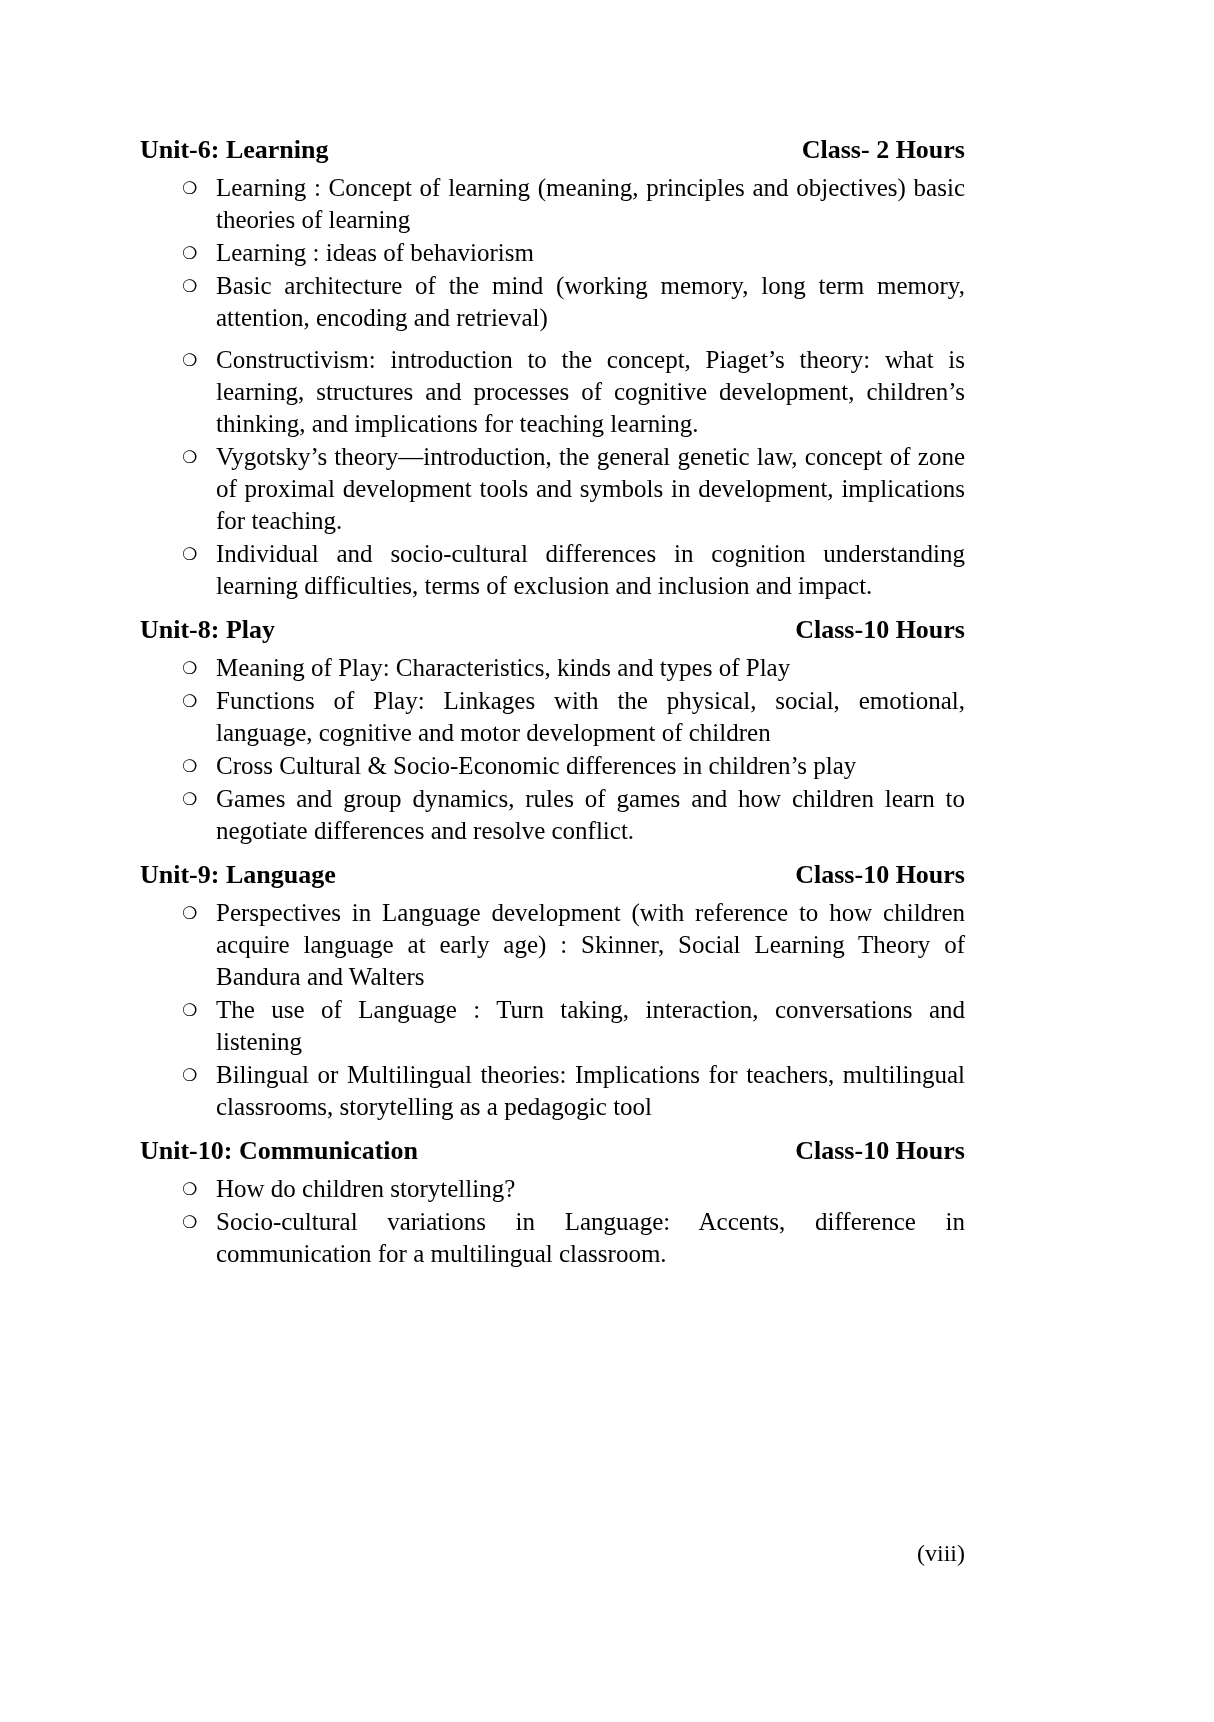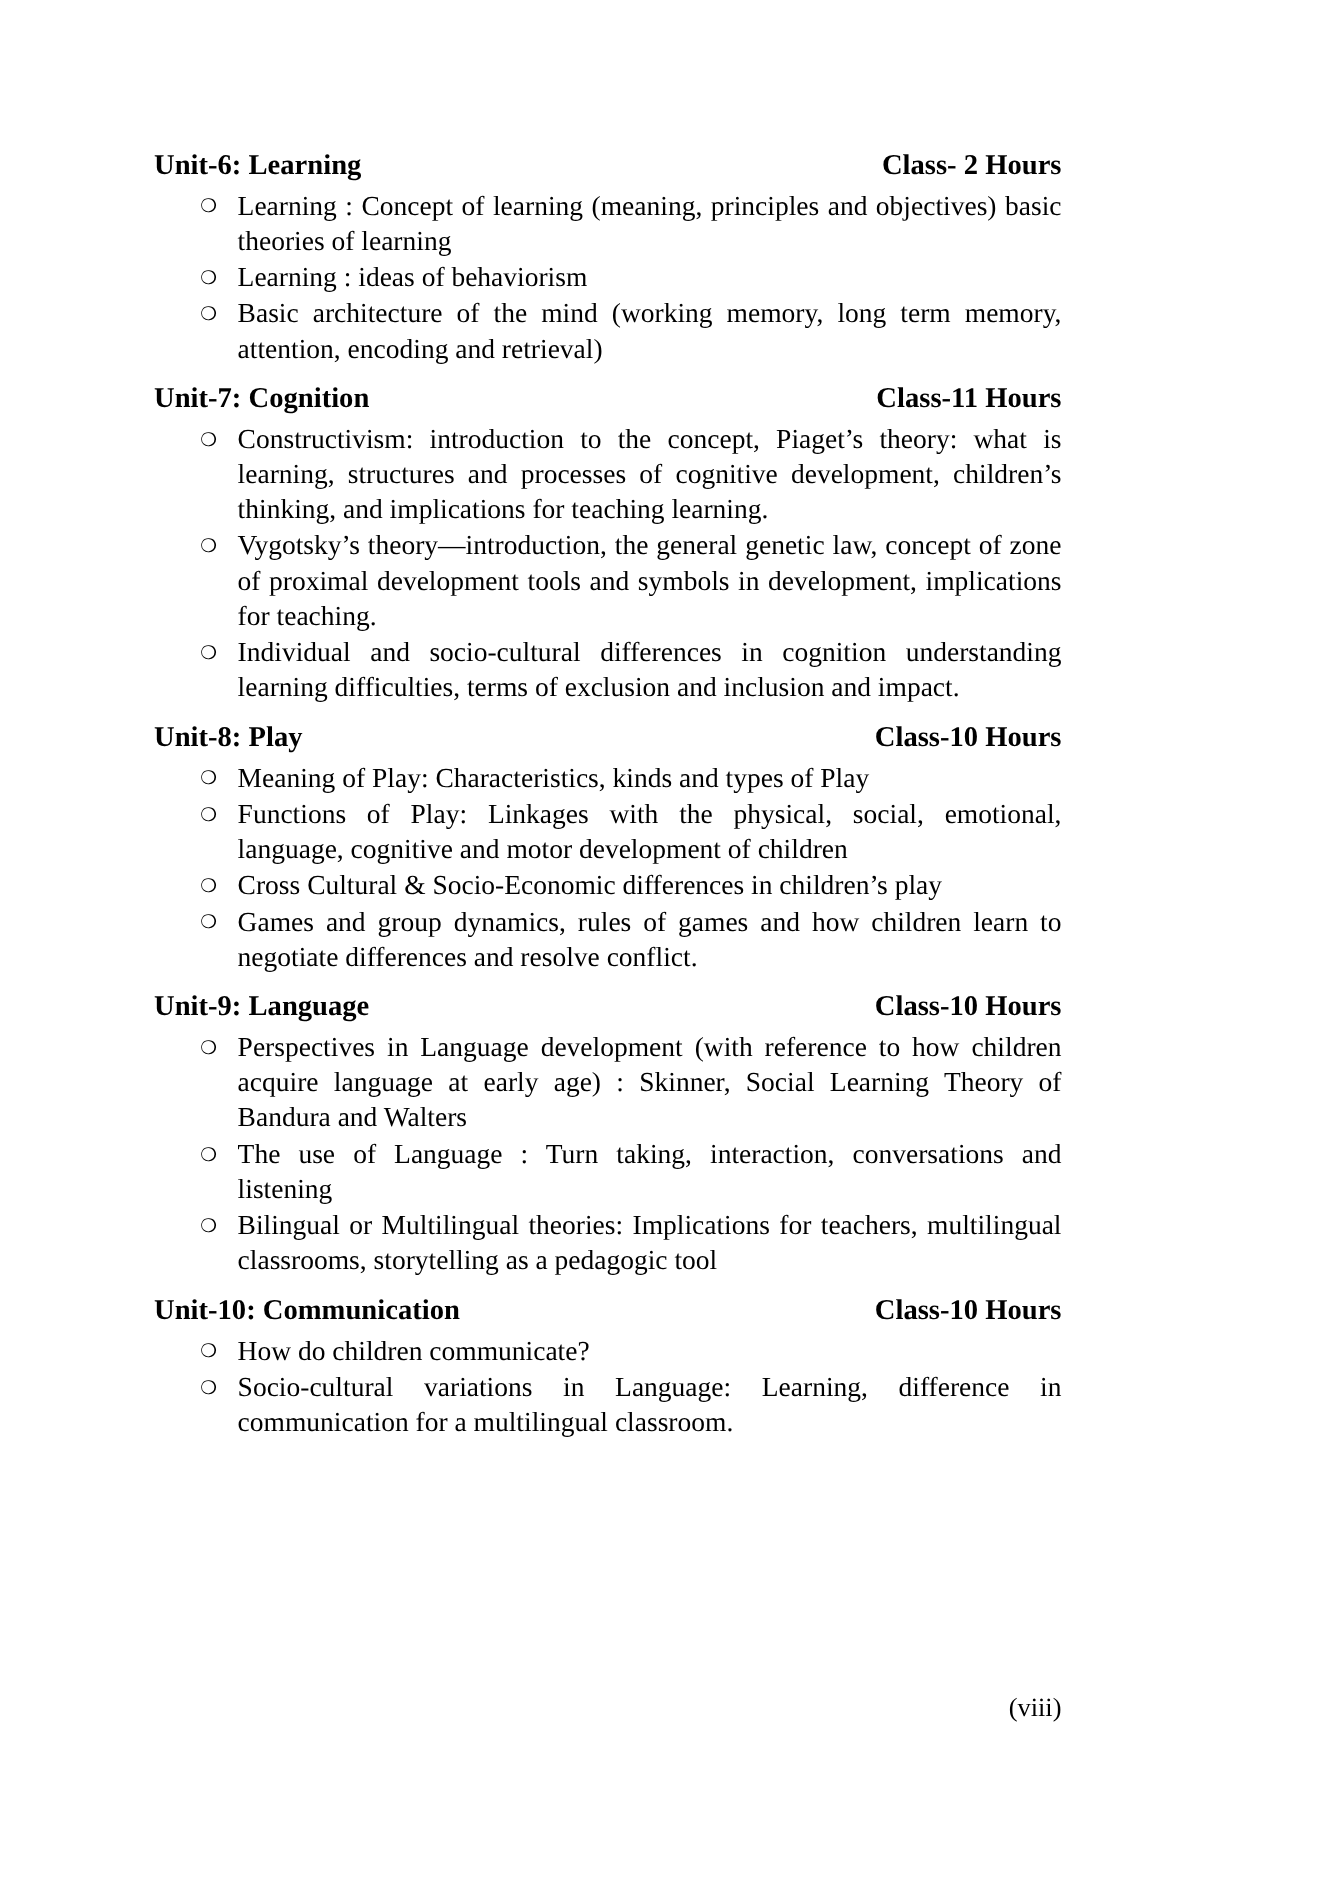--- a/index.html
+++ b/index.html
@@ -95,24 +95,20 @@
             <span class="bullet">❍</span>
             <span class="item-text">Learning : ideas of behaviorism</span>
           </li>
           <li class="item">
             <span class="bullet">❍</span>
             <span class="item-text">Basic architecture of the mind (working memory, long term memory, attention, encoding and retrieval)</span>
           </li>
         </ul>
       </div>
       <div class="unit">
-        <div class="unit-head">
-          <span class="unit-title">Unit-7: Cognition</span>
-          <span class="unit-hours">Class-11 Hours</span>
-        </div>
         <ul class="items">
           <li class="item">
             <span class="bullet">❍</span>
             <span class="item-text">Constructivism: introduction to the concept, Piaget’s theory: what is learning, structures and processes of cognitive development, children’s thinking, and implications for teaching learning.</span>
           </li>
           <li class="item">
             <span class="bullet">❍</span>
             <span class="item-text">Vygotsky’s theory—introduction, the general genetic law, concept of zone of proximal development tools and symbols in development, implications for teaching.</span>
           </li>
           <li class="item">
@@ -166,23 +162,23 @@
         </ul>
       </div>
       <div class="unit">
         <div class="unit-head">
           <span class="unit-title">Unit-10: Communication</span>
           <span class="unit-hours">Class-10 Hours</span>
         </div>
         <ul class="items">
           <li class="item">
             <span class="bullet">❍</span>
-            <span class="item-text">How do children communicate?</span>
+            <span class="item-text">How do children storytelling?</span>
           </li>
           <li class="item">
             <span class="bullet">❍</span>
-            <span class="item-text">Socio-cultural variations in Language: Learning, difference in communication for a multilingual classroom.</span>
+            <span class="item-text">Socio-cultural variations in Language: Accents, difference in communication for a multilingual classroom.</span>
           </li>
         </ul>
       </div>
     </div>
   <div class="footer">(viii)</div>
 </div>
 
 </body></html>

